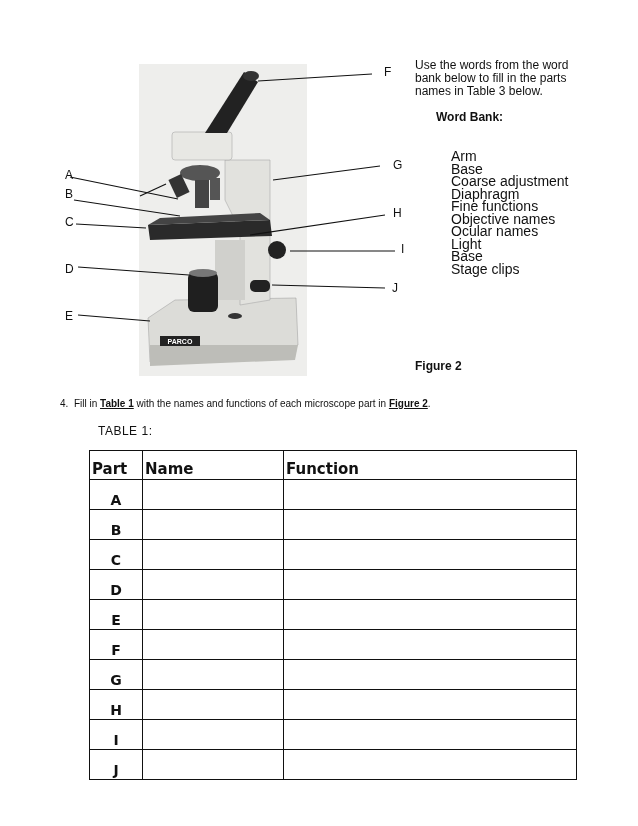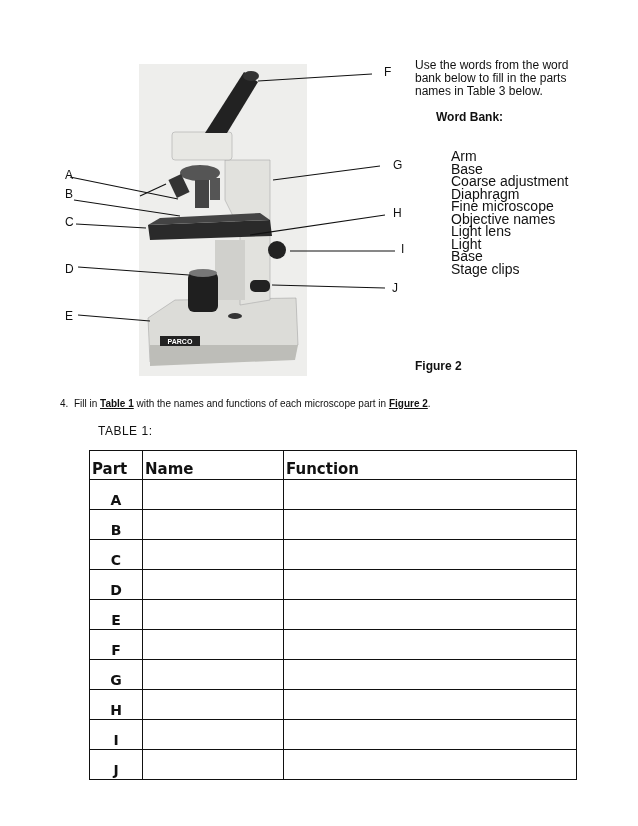--- a/index.html
+++ b/index.html
@@ -94,23 +94,23 @@
 <div class="lbl" style="left:401px;top:242px;">I</div>
 <div class="lbl" style="left:392px;top:281px;">J</div>
 
 <div id="instr" class="abs">Use the words from the word bank below to fill in the parts names in Table 3 below.</div>
 <div id="wb-title" class="abs">Word Bank:</div>
 <ul id="wb-list" class="abs">
   <li>Arm</li>
   <li>Base</li>
   <li>Coarse adjustment</li>
   <li>Diaphragm</li>
-  <li>Fine microscope</li>
+  <li>Fine functions</li>
   <li>Objective names</li>
-  <li>Light lens</li>
+  <li>Ocular names</li>
   <li>Light</li>
   <li>Base</li>
   <li>Stage clips</li>
 </ul>
 <div id="fig-caption" class="abs">Figure 2</div>
 
 <div id="question" class="abs">
   <span>4.</span>&nbsp;
   <span>Fill in </span><b>Table 1</b><span> with the names and functions of each microscope part in </span><b>Figure 2</b><span>.</span>
 </div>

